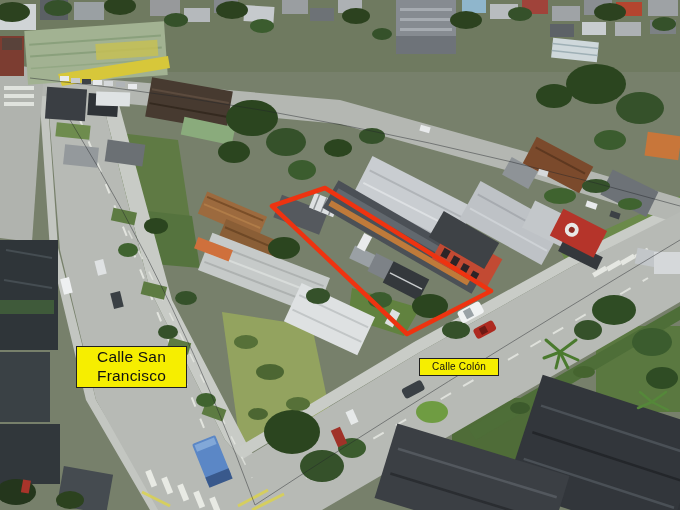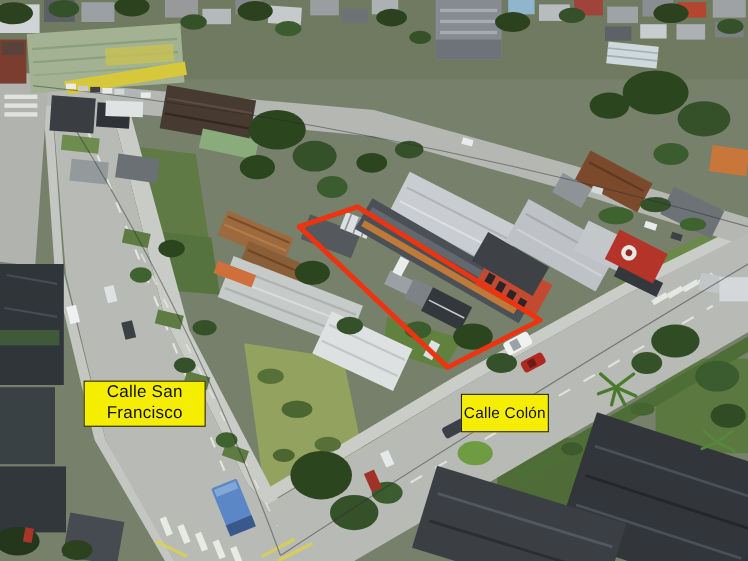--- a/index.html
+++ b/index.html
@@ -4,21 +4,21 @@
 <style>
   html,body{margin:0;padding:0;background:#1b1d1f;}
   #stage{position:relative;width:680px;height:510px;overflow:hidden;
          font-family:"Liberation Sans",sans-serif;background:#77806b;}
   #scene{position:absolute;left:0;top:0;}
   .street-label{position:absolute;display:flex;flex-direction:column;align-items:center;
                 justify-content:center;background:#f6ee00;color:#111;
                 border:1px solid #202020;text-align:center;line-height:1.22;
                 font-weight:400;letter-spacing:.2px;box-sizing:border-box;}
   #label-sf{left:76px;top:346px;width:111px;height:42px;font-size:15.5px;}
-  #label-colon{left:419px;top:358px;width:80px;height:35px;font-size:14px;white-space:nowrap;}
+  #label-colon{left:419px;top:358px;width:80px;height:18px;font-size:10px;white-space:nowrap;}
 </style>
 </head>
 <body>
 
 <div id="stage">
 <svg id="scene" width="680" height="510" viewBox="0 0 680 510">
 
   <g>
     <rect width="680" height="510" fill="#77806b"></rect>
     <rect x="0" y="0" width="680" height="72" fill="#6f7a60"></rect>

